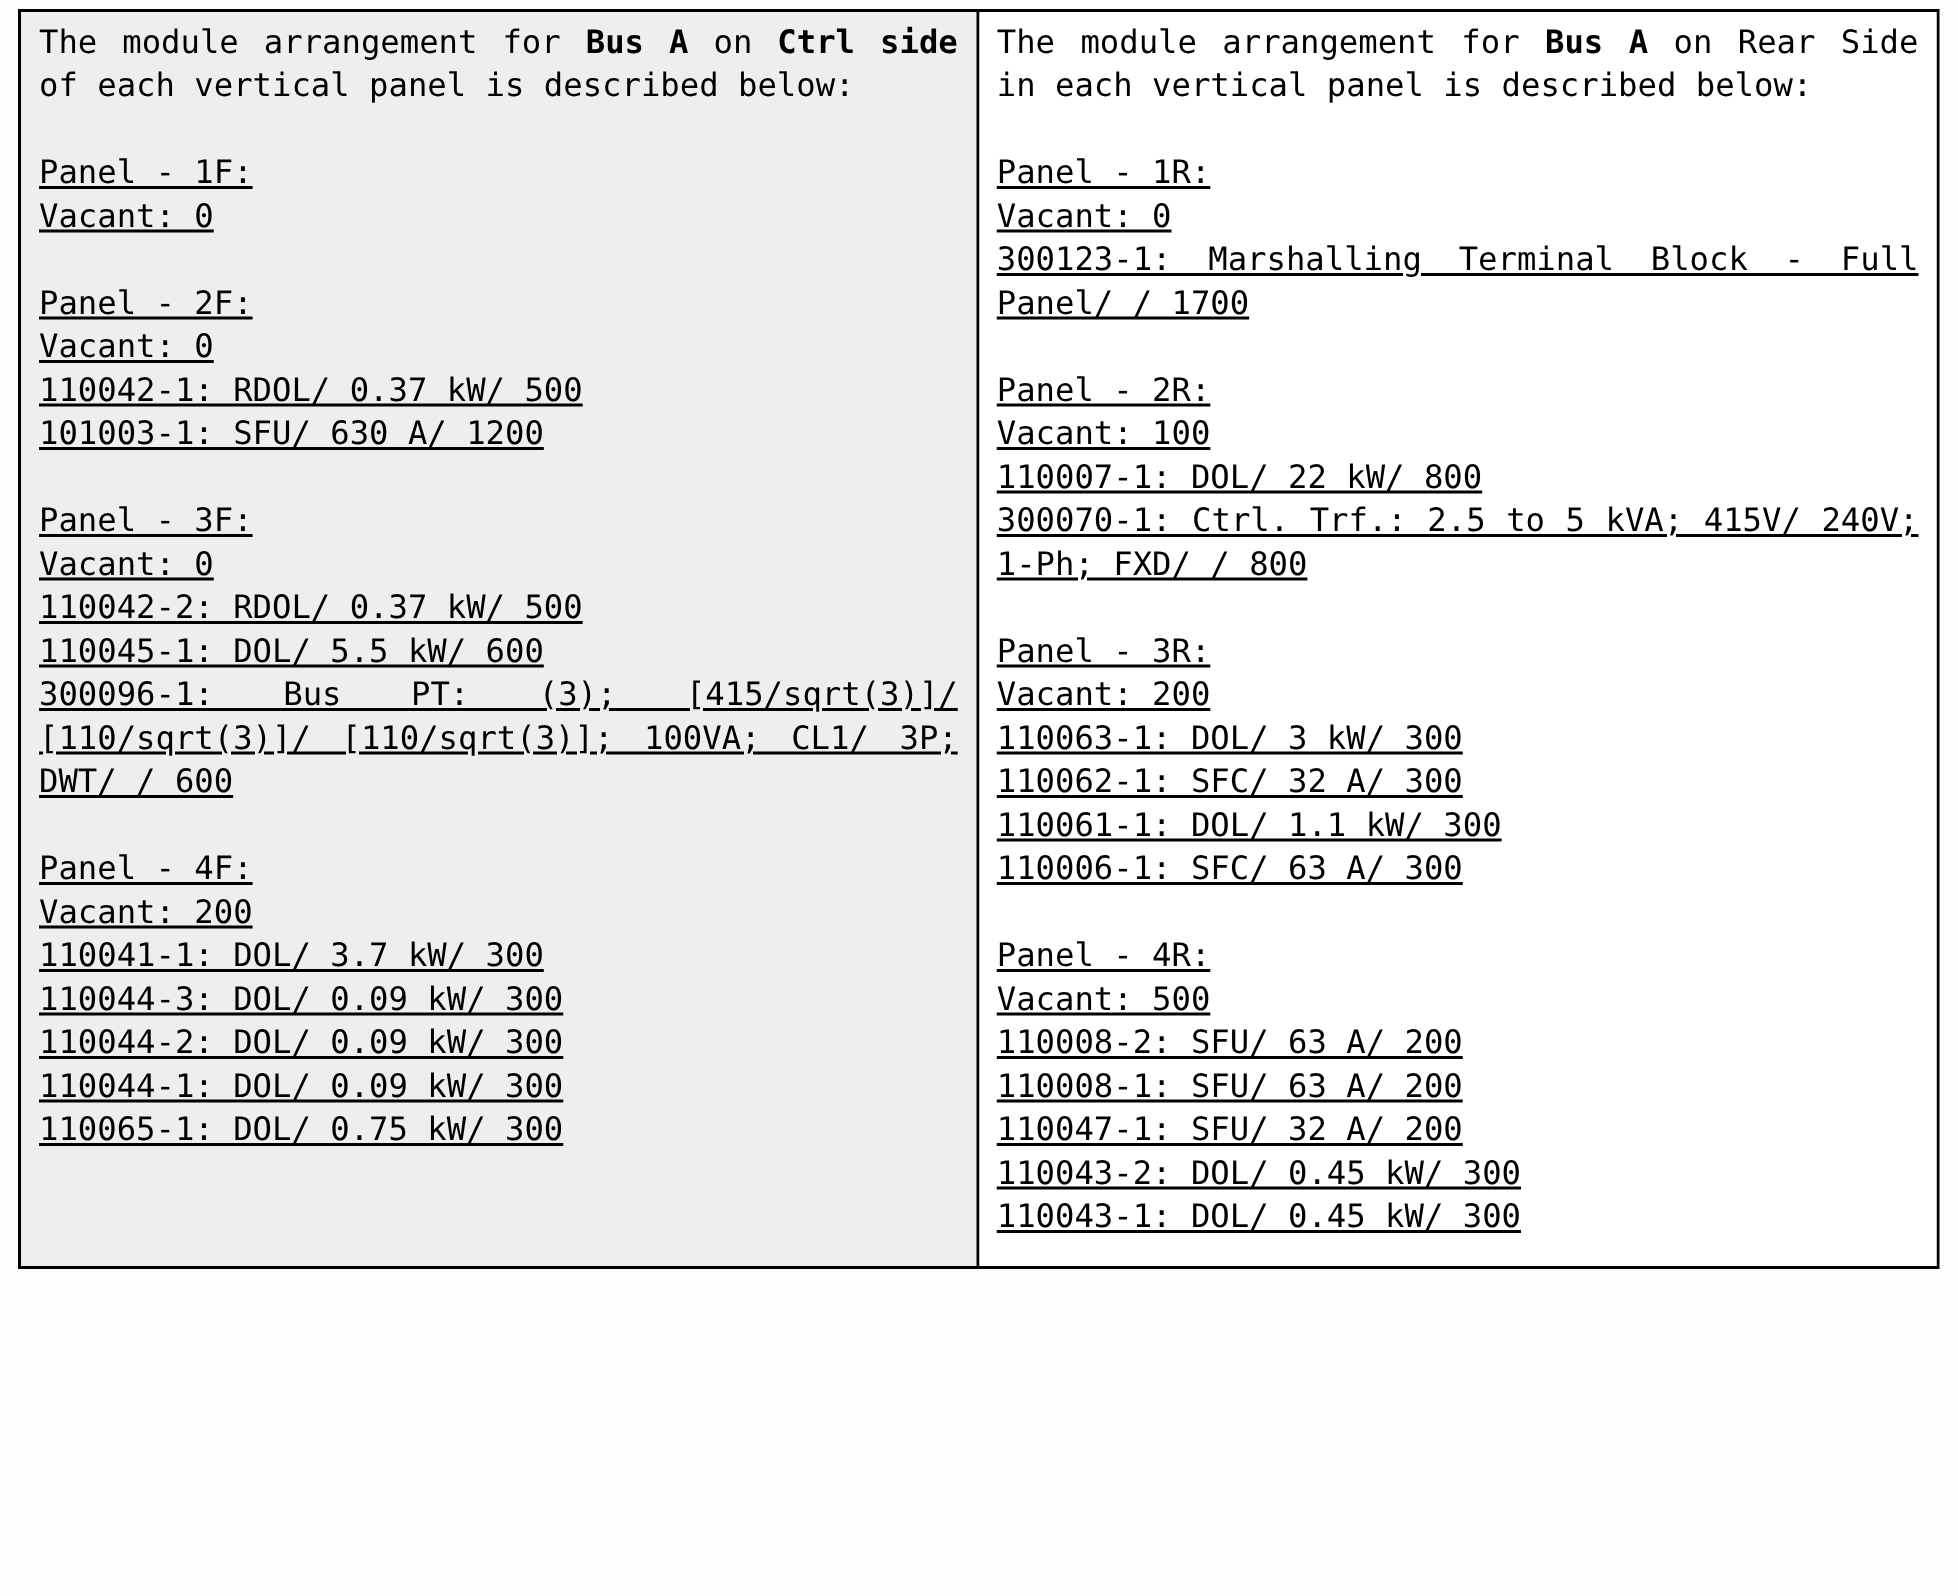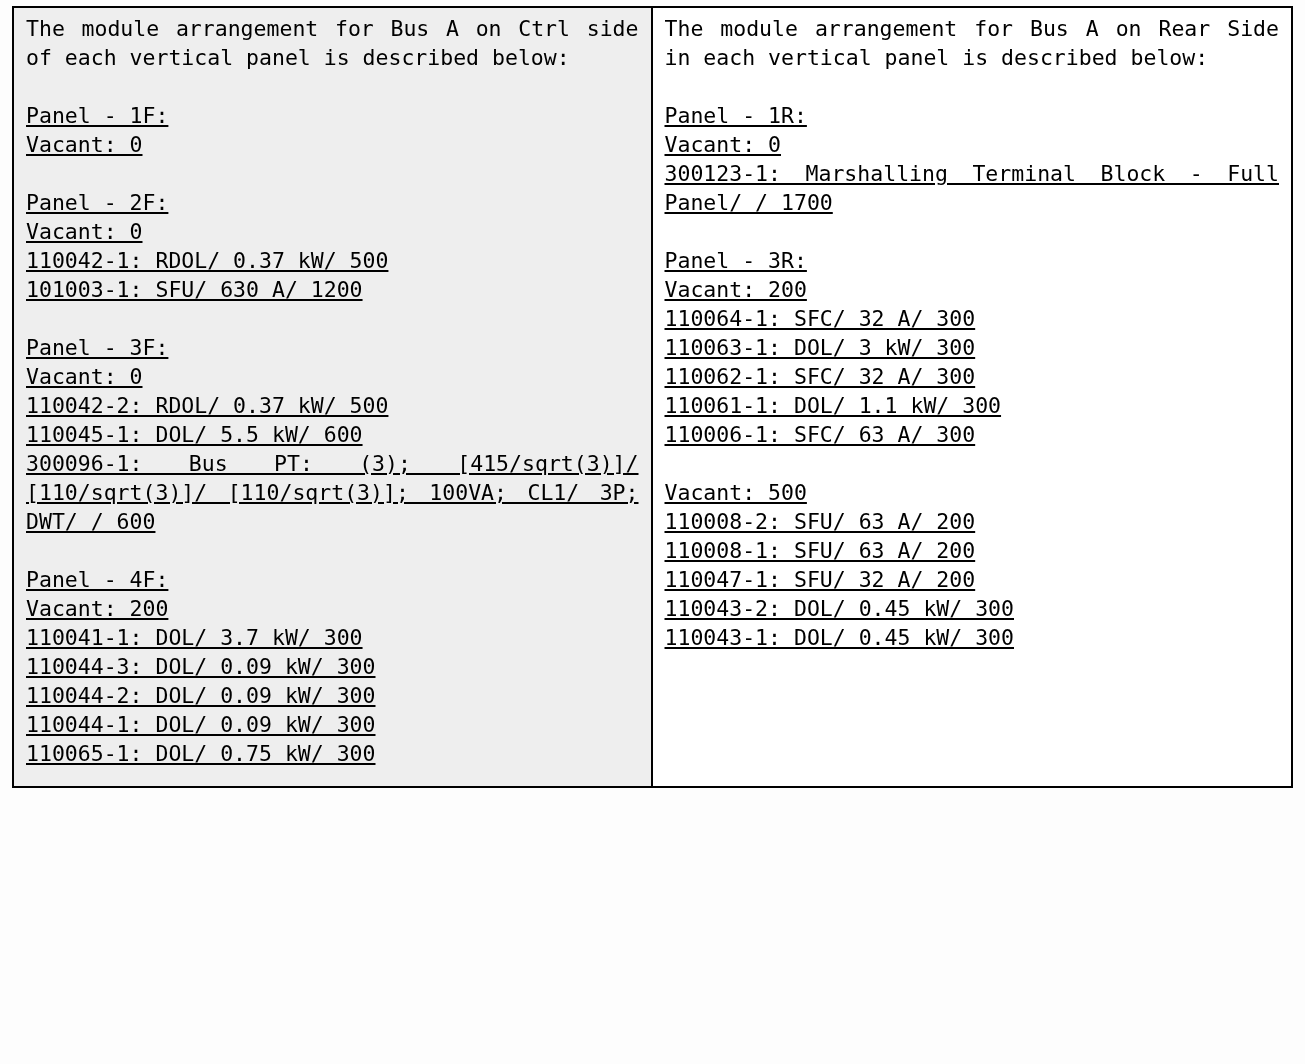--- a/index.html
+++ b/index.html
@@ -42,21 +42,21 @@
     margin-bottom: 1.35em;
     text-decoration: underline;
   }
   .panel-block:last-child {
     margin-bottom: 0;
   }
   .panel-block .mod-line {
     text-align: justify;
     text-align-last: left;
   }
-  b { font-weight: 400; margin-top: 32px; }
+  b { font-weight: 700; margin-top: 32px; }
 </style>
 </head>
 <body>
 
 <div class="page">
   <div class="cols">
 
     <div class="col left">
       <div class="intro">
         <span>The module arrangement for </span><b>Bus A</b><span> on </span><b>Ctrl side</b><span> of each vertical panel is described below:</span>
@@ -95,29 +95,35 @@
       <div class="intro">
         <span>The module arrangement for </span><b>Bus A</b><span> on Rear Side in each vertical panel is described below:</span>
       </div>
       <div id="rear-panels">
           <div class="panel-block">
             <div>Panel - 1R:</div>
             <div>Vacant: 0</div>
             <div class="mod-line">300123-1: Marshalling Terminal Block - Full Panel/  / 1700</div>
           </div>
           <div class="panel-block">
+            <div>Panel - 2R:</div>
+            <div>Vacant: 100</div>
+            <div class="mod-line">110007-1: DOL/ 22 kW/ 800</div>
+            <div class="mod-line">300070-1: Ctrl. Trf.: 2.5 to 5 kVA; 415V/ 240V; 1-Ph; FXD/  / 800</div>
+          </div>
+          <div class="panel-block">
             <div>Panel - 3R:</div>
             <div>Vacant: 200</div>
-            <div class="mod-line">110064-1: SFC/ 32 A/ 300</div>
             <div class="mod-line">110063-1: DOL/ 3 kW/ 300</div>
             <div class="mod-line">110062-1: SFC/ 32 A/ 300</div>
             <div class="mod-line">110061-1: DOL/ 1.1 kW/ 300</div>
             <div class="mod-line">110006-1: SFC/ 63 A/ 300</div>
           </div>
           <div class="panel-block">
+            <div>Panel - 4R:</div>
             <div>Vacant: 500</div>
             <div class="mod-line">110008-2: SFU/ 63 A/ 200</div>
             <div class="mod-line">110008-1: SFU/ 63 A/ 200</div>
             <div class="mod-line">110047-1: SFU/ 32 A/ 200</div>
             <div class="mod-line">110043-2: DOL/ 0.45 kW/ 300</div>
             <div class="mod-line">110043-1: DOL/ 0.45 kW/ 300</div>
           </div>
         </div>
     </div>
 

